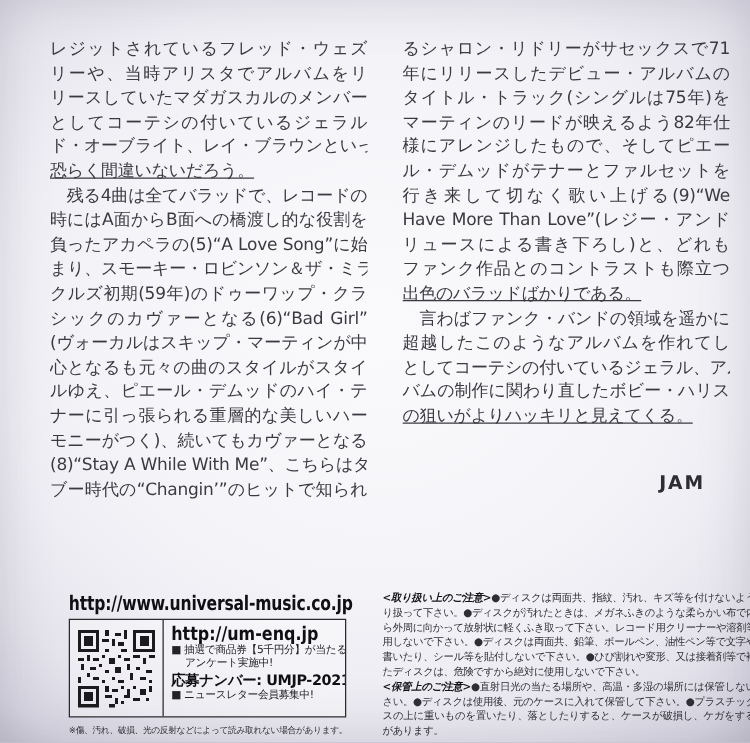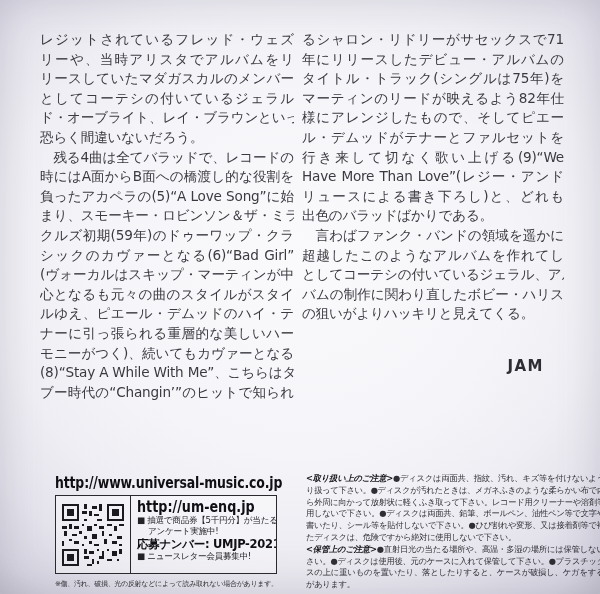--- a/index.html
+++ b/index.html
@@ -4,30 +4,30 @@
 <style>
   html,body{margin:0;padding:0;background:#c9c7d3;}
   .scan{
     position:relative;width:600px;height:594px;overflow:hidden;
     background:radial-gradient(ellipse 78% 72% at 50% 44%,
       #fafafc 0%,#f5f4f8 45%,#efeef4 65%,#e4e2eb 82%,#d6d4e0 94%,#c8c6d2 100%);
     font-family:"DejaVu Sans","Liberation Sans",sans-serif;
     color:#3a3a40;
     box-shadow:inset 0 0 40px rgba(120,118,140,.25);
   }
-  .columns{position:absolute;top:30px;left:40px;width:532px;display:flex;gap:8px;}
+  .columns{position:absolute;top:30px;left:40px;width:532px;display:flex;gap:28px;}
   .col{font-size:13.6px;line-height:19.6px;}
   .col.left{width:254px;}
   .col.right{width:262px;}
   .line{
     height:19.6px;overflow:hidden;white-space:nowrap;
     text-align:justify;text-align-last:justify;
     letter-spacing:-0.2px;
   }
-  .line.para-end{text-align-last:left;}
+  .line.para-end{text-align-last:left;text-decoration:underline;}
   .signature{
     margin-top:33px;padding-right:20px;text-align:right;
     font-weight:bold;font-size:15px;letter-spacing:1.5px;color:#2d2d33;
   }
   .footer{position:absolute;top:473px;left:20px;width:566px;display:flex;padding-left:35px;}
   .footer-left{width:246px;flex:none;}
   .main-url{
     font-size:16px;font-weight:bold;color:#101014;white-space:nowrap;
     transform:scaleX(0.78);transform-origin:0 50%;letter-spacing:-0.2px;
     height:19px;
@@ -85,20 +85,21 @@
       <div>
           <div class="line">るシャロン・リドリーがサセックスで71</div>
           <div class="line">年にリリースしたデビュー・アルバムの</div>
           <div class="line">タイトル・トラック(シングルは75年)を</div>
           <div class="line">マーティンのリードが映えるよう82年仕</div>
           <div class="line">様にアレンジしたもので、そしてピエー</div>
           <div class="line">ル・デムッドがテナーとファルセットを</div>
           <div class="line">行き来して切なく歌い上げる(9)“We</div>
           <div class="line">Have More Than Love”(レジー・アンド</div>
           <div class="line">リュースによる書き下ろし)と、どれも</div>
+          <div class="line">ファンク作品とのコントラストも際立つ</div>
           <div class="line para-end">出色のバラッドばかりである。</div>
           <div class="line">　言わばファンク・バンドの領域を遥かに</div>
           <div class="line">超越したこのようなアルバムを作れてし</div>
           <div class="line">としてコーテシの付いているジェラル、アル</div>
           <div class="line">バムの制作に関わり直したボビー・ハリス</div>
           <div class="line para-end">の狙いがよりハッキリと見えてくる。</div>
         </div>
       <div class="signature">JAM</div>
     </div>
   </div>

